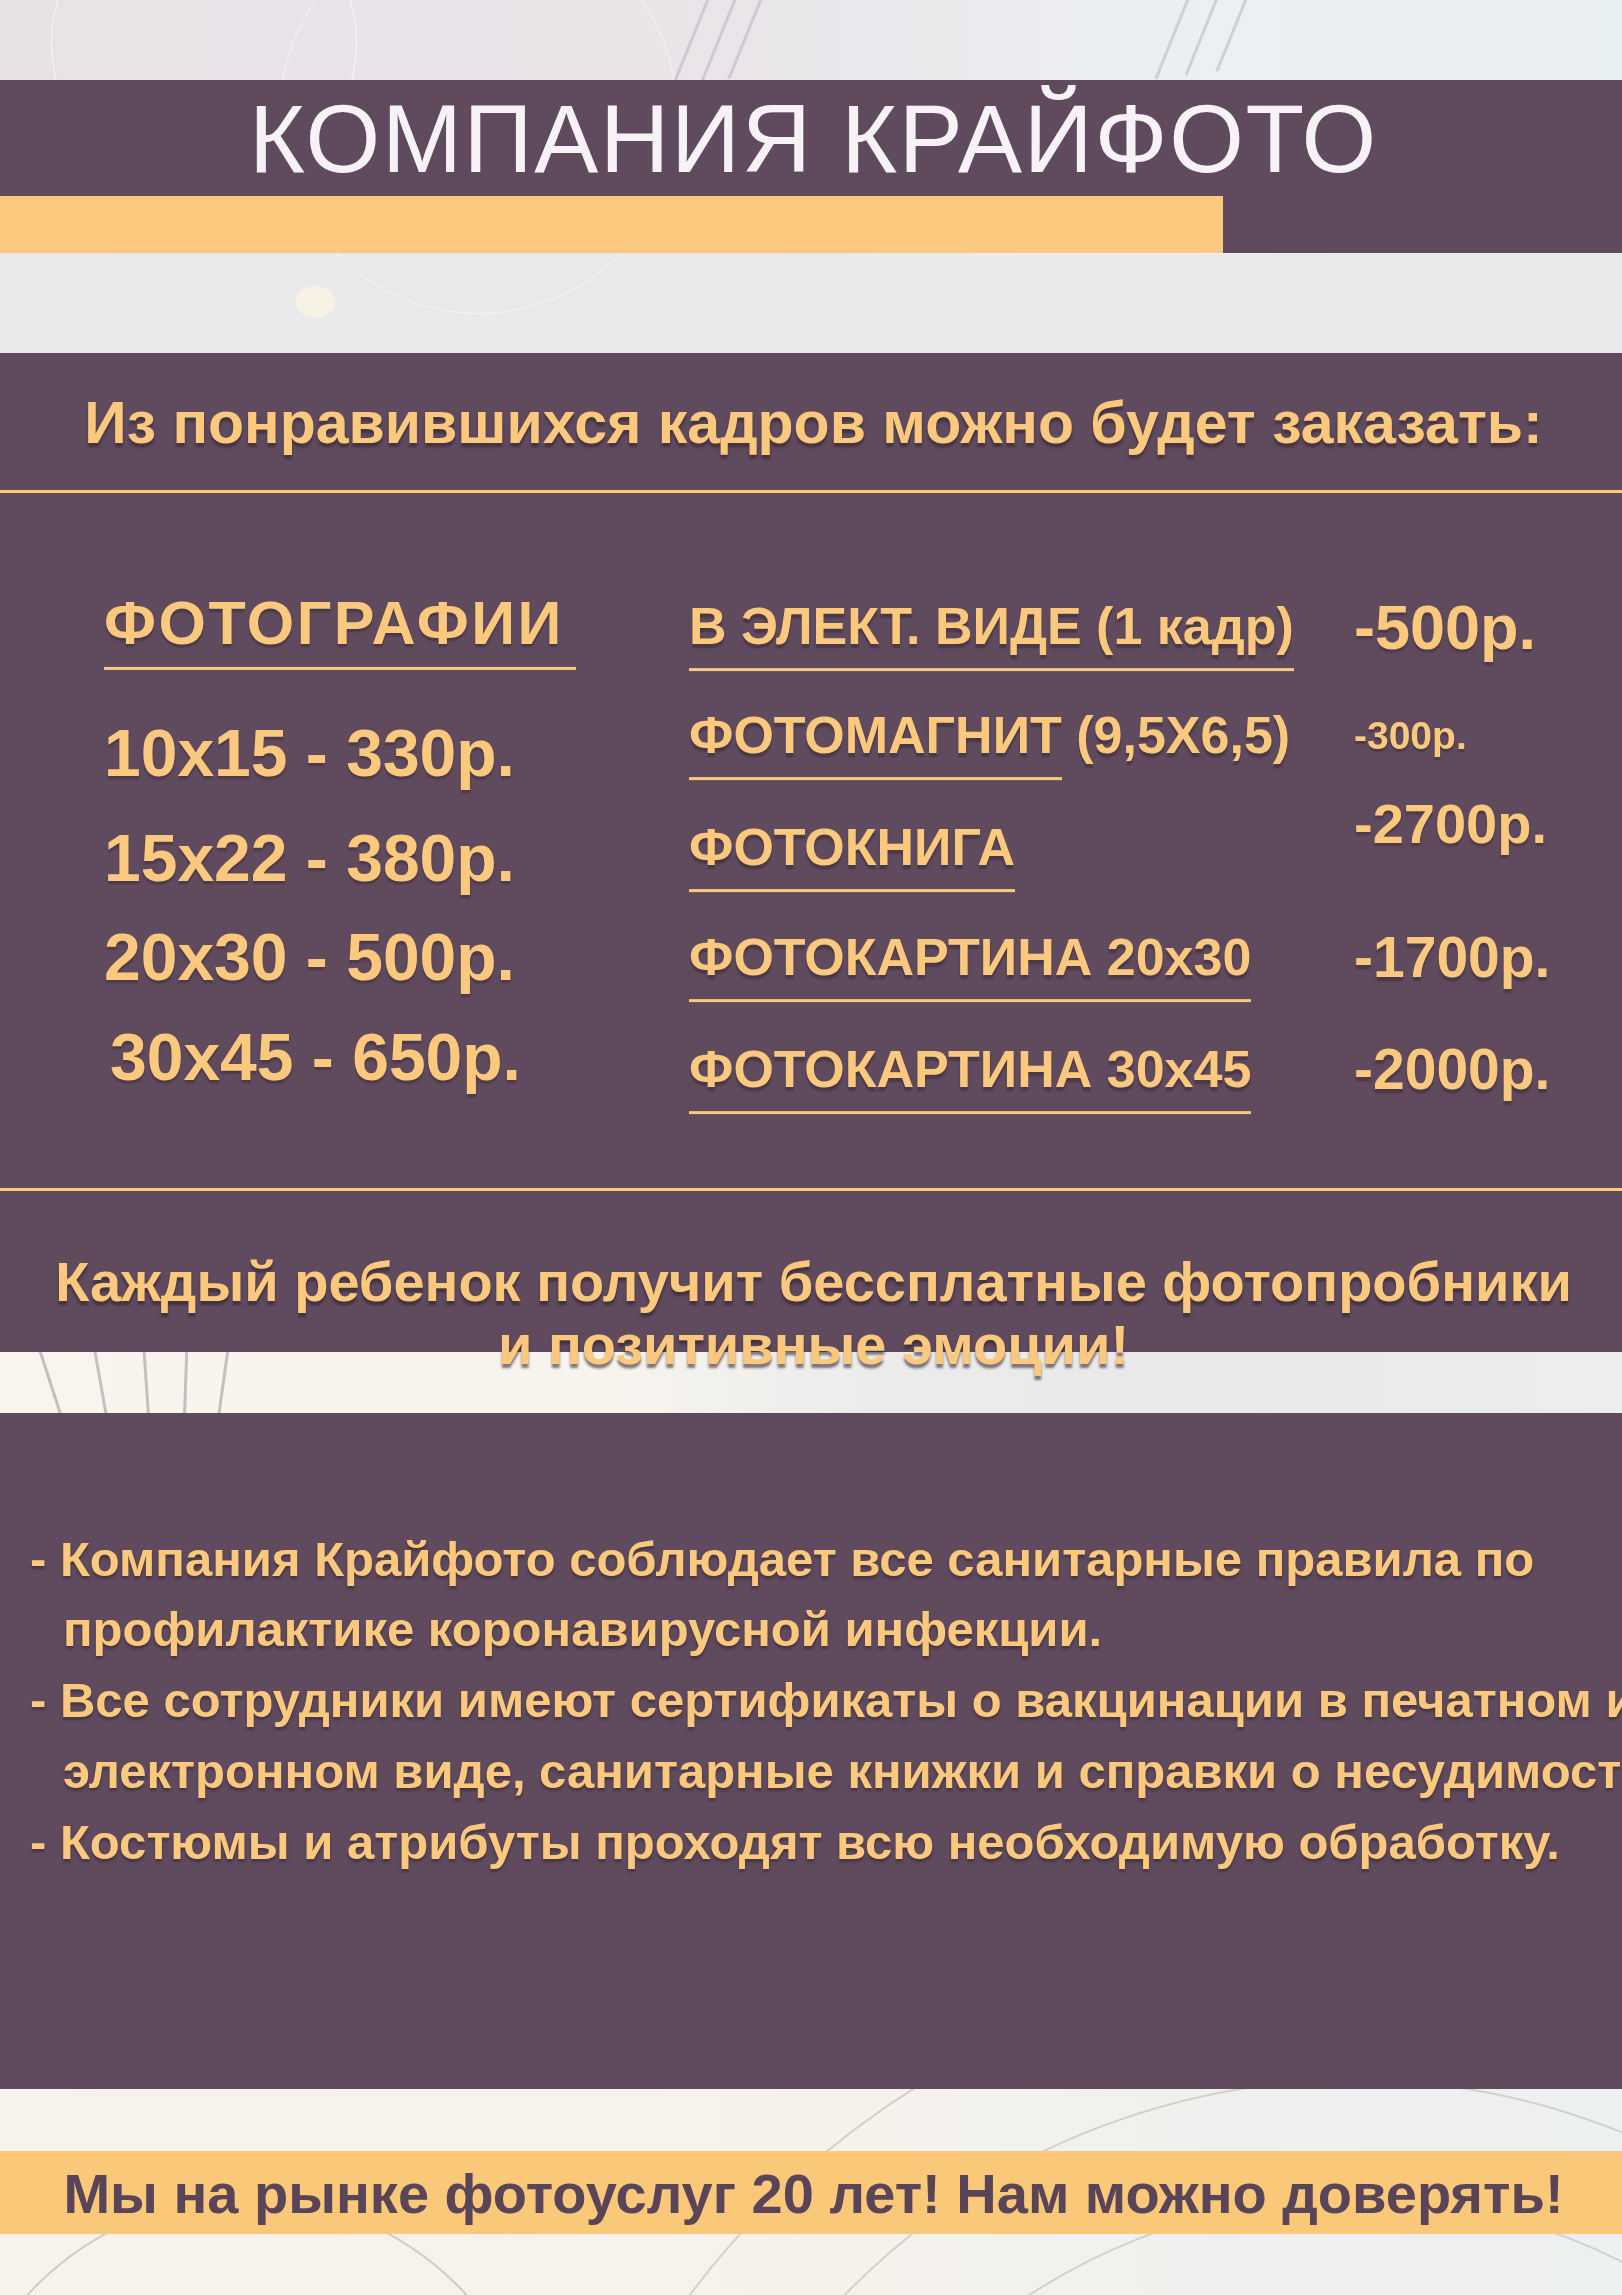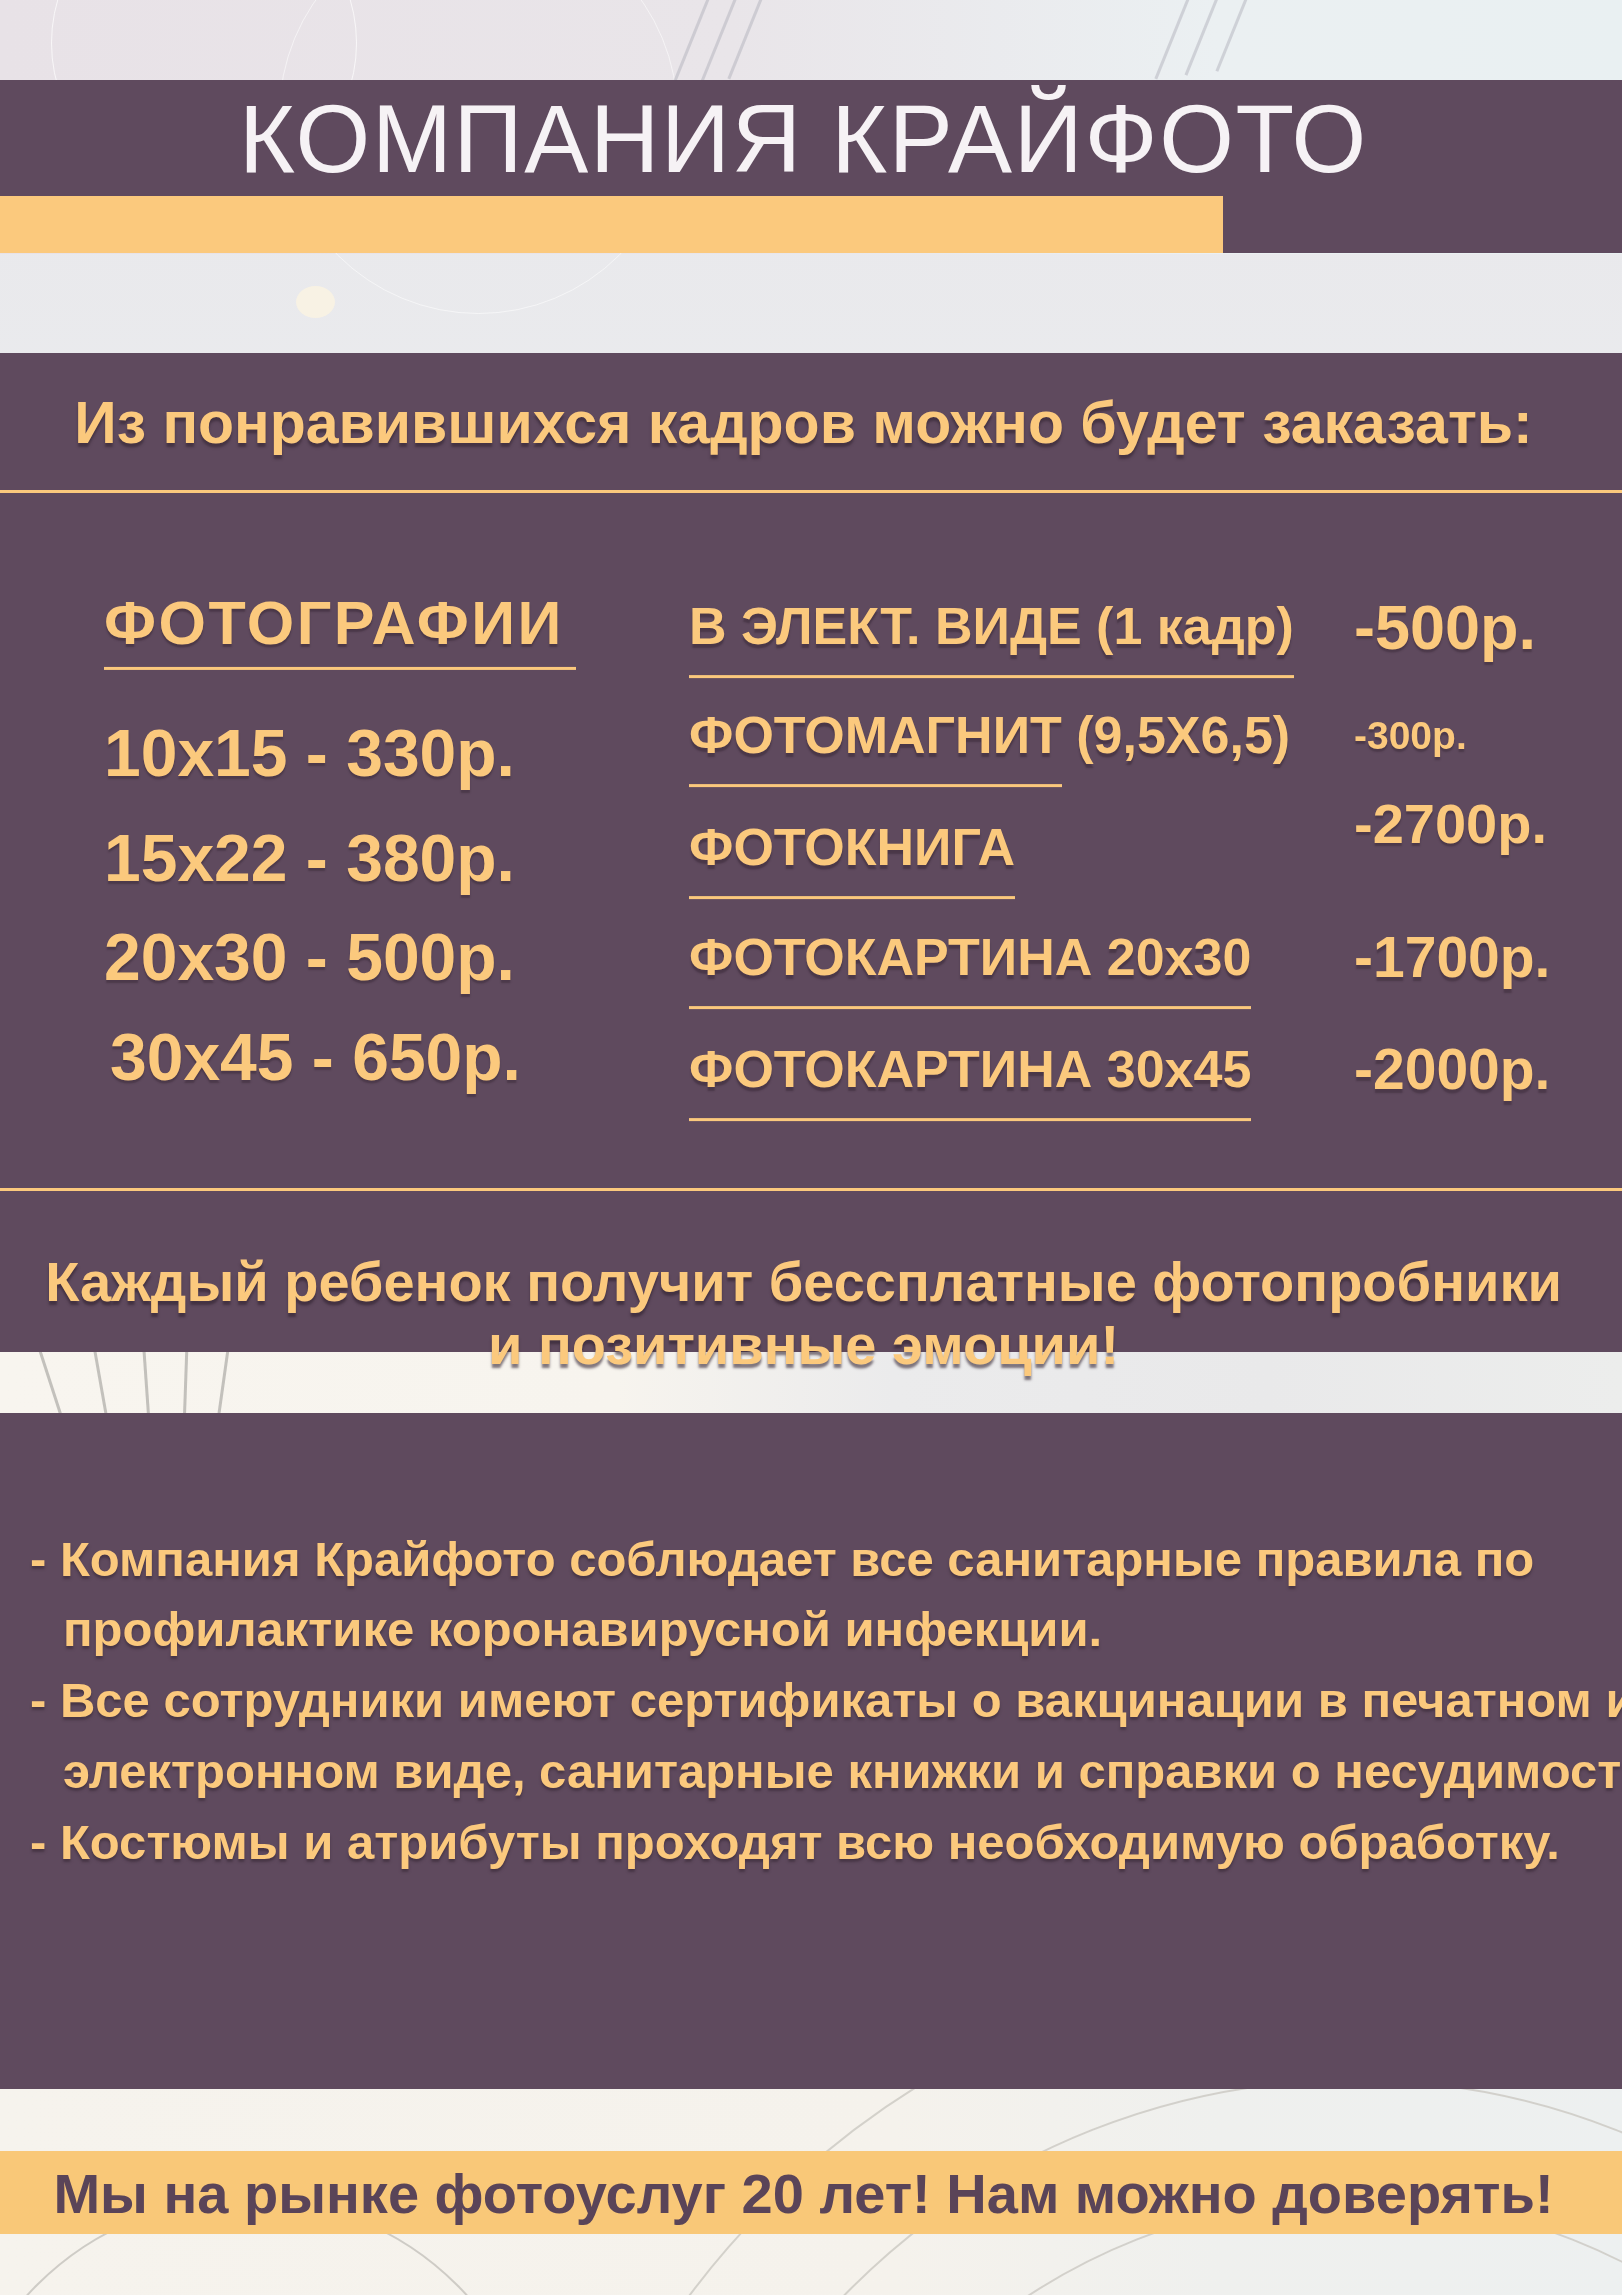--- a/index.html
+++ b/index.html
@@ -24,27 +24,27 @@
   
   .purple{background:#5f4a5e;}
   .banner{left:0;top:80px;width:1623px;height:173px;}
   .yellowbar{left:0;top:196px;width:1223px;height:57px;background:#fbc97d;}
   .main-block{left:0;top:353px;width:1623px;height:999px;}
   .notes-block{left:0;top:1413px;width:1623px;height:676px;}
   .footer-band{left:0;top:2151px;width:1623px;height:83px;background:#f9c878;}
   .hline{left:0;width:1623px;height:2.5px;background:#fbc97d;}
   
   .txt{line-height:1.15;white-space:nowrap;transform:translateY(-50%);}
-  .ctr{left:0;width:1607px;text-align:center;}
+  .ctr{left:10px;width:1607px;text-align:center;}
   .title{font-size:96px;letter-spacing:1.7px;color:#f6f2f5;font-weight:400;}
   .heading{font-size:59px;font-weight:bold;color:#fbc97d;text-shadow:0 4.2px 2.5px rgba(48,33,46,.55);}
   .photos-hdr{font-size:61px;font-weight:bold;color:#fbc97d;letter-spacing:2.5px;border-bottom:3.4px solid #fbc97d;padding:0 12px 10px 0;text-shadow:0 3.4px 1.7px rgba(48,33,46,.45);}
   .photo-row{font-size:66px;font-weight:bold;color:#fbc97d;text-shadow:0 3.4px 1.7px rgba(48,33,46,.4);}
   .prod-label{font-size:52px;font-weight:bold;color:#fbc97d;text-shadow:0 3.4px 1.7px rgba(48,33,46,.45);}
-  .prod-label .u{border-bottom:3.4px solid #fbc97d;padding-bottom:20px;}
+  .prod-label .u{border-bottom:3.4px solid #fbc97d;padding-bottom:13px;}
   .prod-price{font-weight:bold;color:#fbc97d;text-shadow:0 3.4px 1.7px rgba(48,33,46,.4);}
   .p0{font-size:63px;} .p1{font-size:39px;text-align:center;} .p2{font-size:56px;} .p3{font-size:57px;} .p4{font-size:57px;}
   .promo{font-size:56px;font-weight:bold;color:#fbc97d;text-shadow:0 4.2px 2.5px rgba(48,33,46,.6);margin-top:40px;}
   .note-line{font-size:49px;font-weight:bold;color:#fbc97d;text-shadow:0 3.4px 2.5px rgba(48,33,46,.5);}
   .footer-txt{font-size:56px;font-weight:bold;color:#5a4458;}
 </style>
 </head>
 <body>
 
 <div id="canvas">

